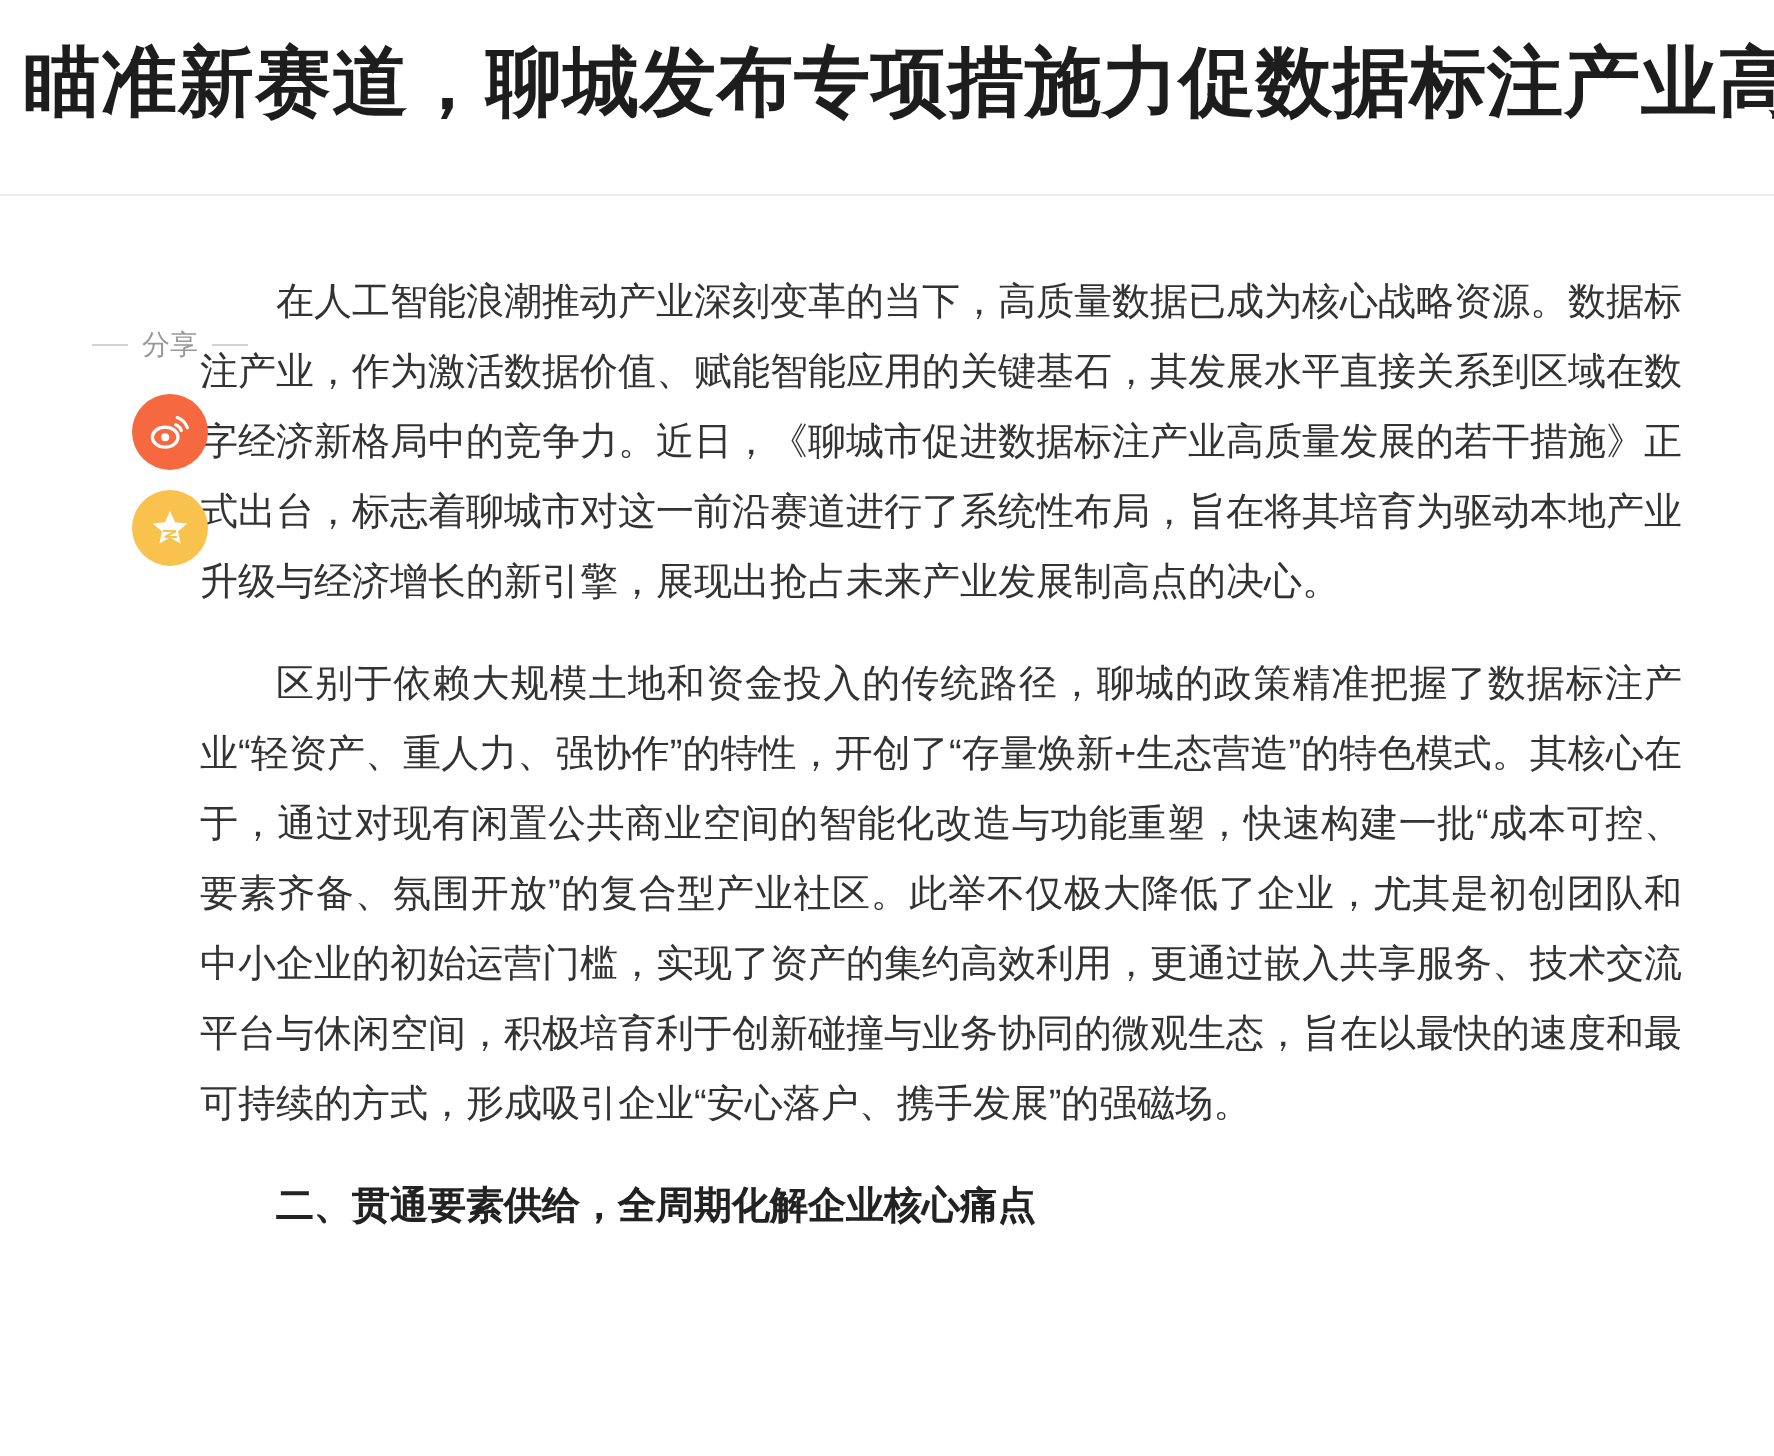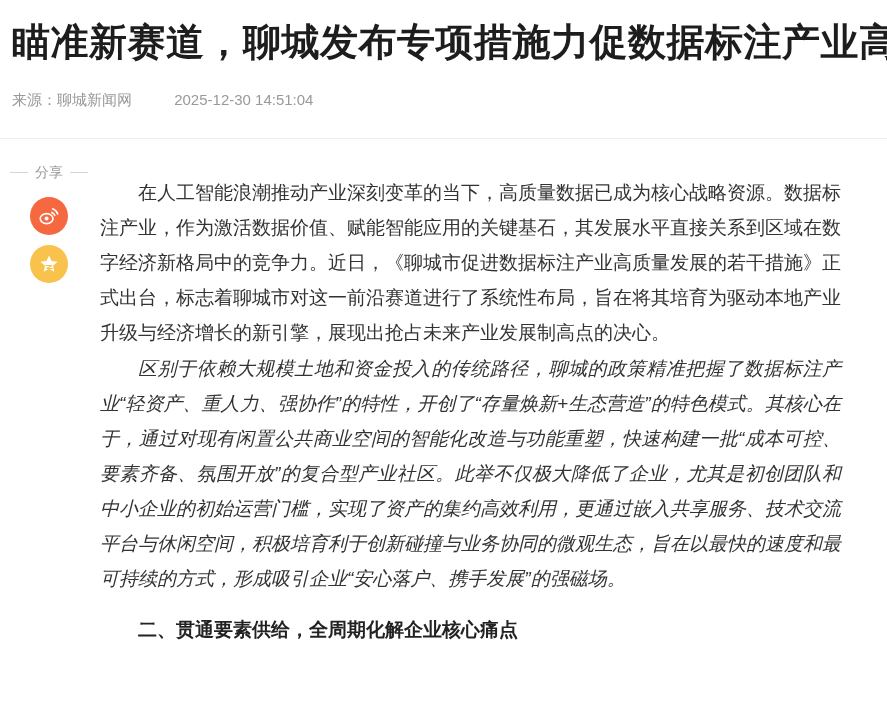--- a/index.html
+++ b/index.html
@@ -38,20 +38,21 @@
     border-bottom: 1px solid #ececec;
     height: 0;
   }
   
   .share {
     position: absolute;
     left: 0;
     top: 163px;
     width: 98px;
     text-align: right;
+    padding-left: 36px;
   }
   .share-label-row {
     display: flex;
     align-items: center;
     justify-content: center;
     gap: 7px;
     color: #999999;
     font-size: 14px;
     line-height: 18px;
   }
@@ -90,33 +91,29 @@
   .article p.first { margin-top: 36px; }
   .article h2 {
     margin: 22px 0 0;
     font-size: 19px;
     line-height: 35px;
     font-weight: 700;
     color: #222222;
     text-indent: 2em;
   }
   .article h2.h2-last { margin-top: 16px; }
-  .article p.p2 { margin-top: 1px; font-style: italic; }
+  .article p.p2 { margin-top: 16px; }
 </style>
 </head>
 <body>
 
 <div class="page">
 
   <h1 class="title">瞄准新赛道，聊城发布专项措施力促数据标注产业高质量发展</h1>
 
-  <div class="meta">
-    <span class="source">来源：聊城新闻网</span>
-    <span class="time">2025-12-30 14:51:04</span>
-  </div>
 
   <div class="divider"></div>
 
   <aside class="share">
     <div class="share-label-row">
       <span class="dash"></span>
       <span class="share-label">分享</span>
       <span class="dash"></span>
     </div>
 

